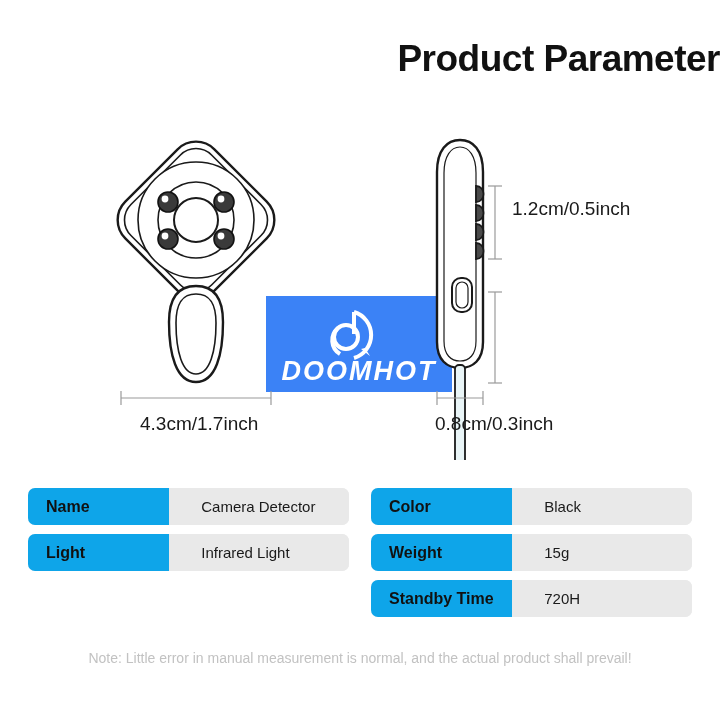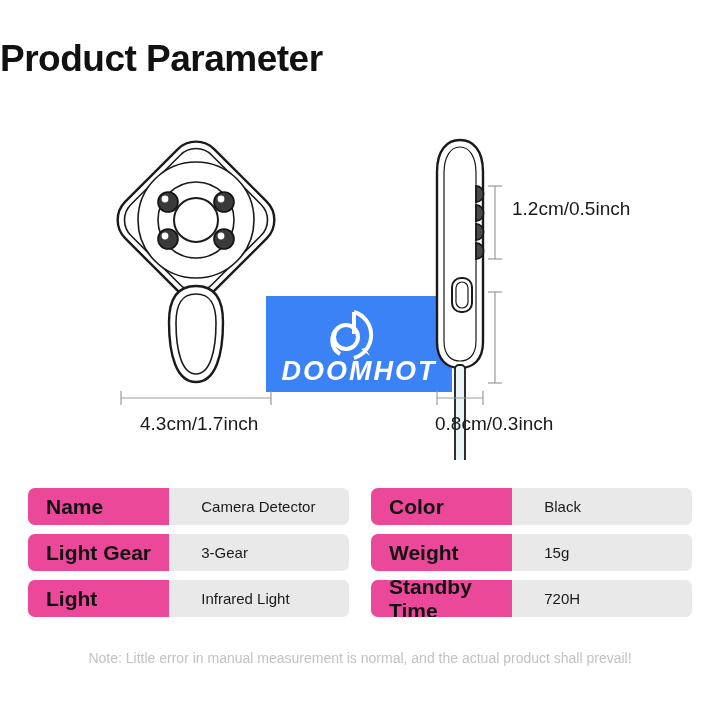--- a/index.html
+++ b/index.html
@@ -15,21 +15,21 @@
     font-family: "Liberation Sans", sans-serif;
     color: #1a1a1a;
   }
 
   
   #page-title {
     position: absolute;
     top: 38px;
     left: 0;
     width: 720px;
-    text-align: left;
+    text-align: right;
     font-size: 37px;
     font-weight: bold;
     letter-spacing: -0.5px;
     color: #111111;
   }
 
   
   #illustration {
     position: absolute;
     top: 110px;
@@ -102,26 +102,26 @@
   }
   .spec-row {
     display: flex;
     height: 37px;
     border-radius: 7px;
     overflow: hidden;
     background: #e9e9e9;
   }
   .spec-key {
     width: 44%;
-    background: #ec4899;
+    background: #0ea5e9;
     display: flex;
     align-items: center;
     padding-left: 18px;
     box-sizing: border-box;
-    font-size: 21px;
+    font-size: 16px;
     font-weight: bold;
     color: #111111;
   }
   .spec-val {
     flex: 1;
     background: #e9e9e9;
     display: flex;
     align-items: center;
     padding-left: 32px;
     box-sizing: border-box;
@@ -264,24 +264,20 @@
 </div>
 
 <div id="spec-table">
 
   <div class="spec-column">
     <div class="spec-row">
       <div class="spec-key">Name</div>
       <div class="spec-val">Camera Detector</div>
     </div>
     <div class="spec-row">
-      <div class="spec-key">Light Gear</div>
-      <div class="spec-val">3-Gear</div>
-    </div>
-    <div class="spec-row">
       <div class="spec-key">Light</div>
       <div class="spec-val">Infrared Light</div>
     </div>
   </div>
 
   <div class="spec-column">
     <div class="spec-row">
       <div class="spec-key">Color</div>
       <div class="spec-val">Black</div>
     </div>

